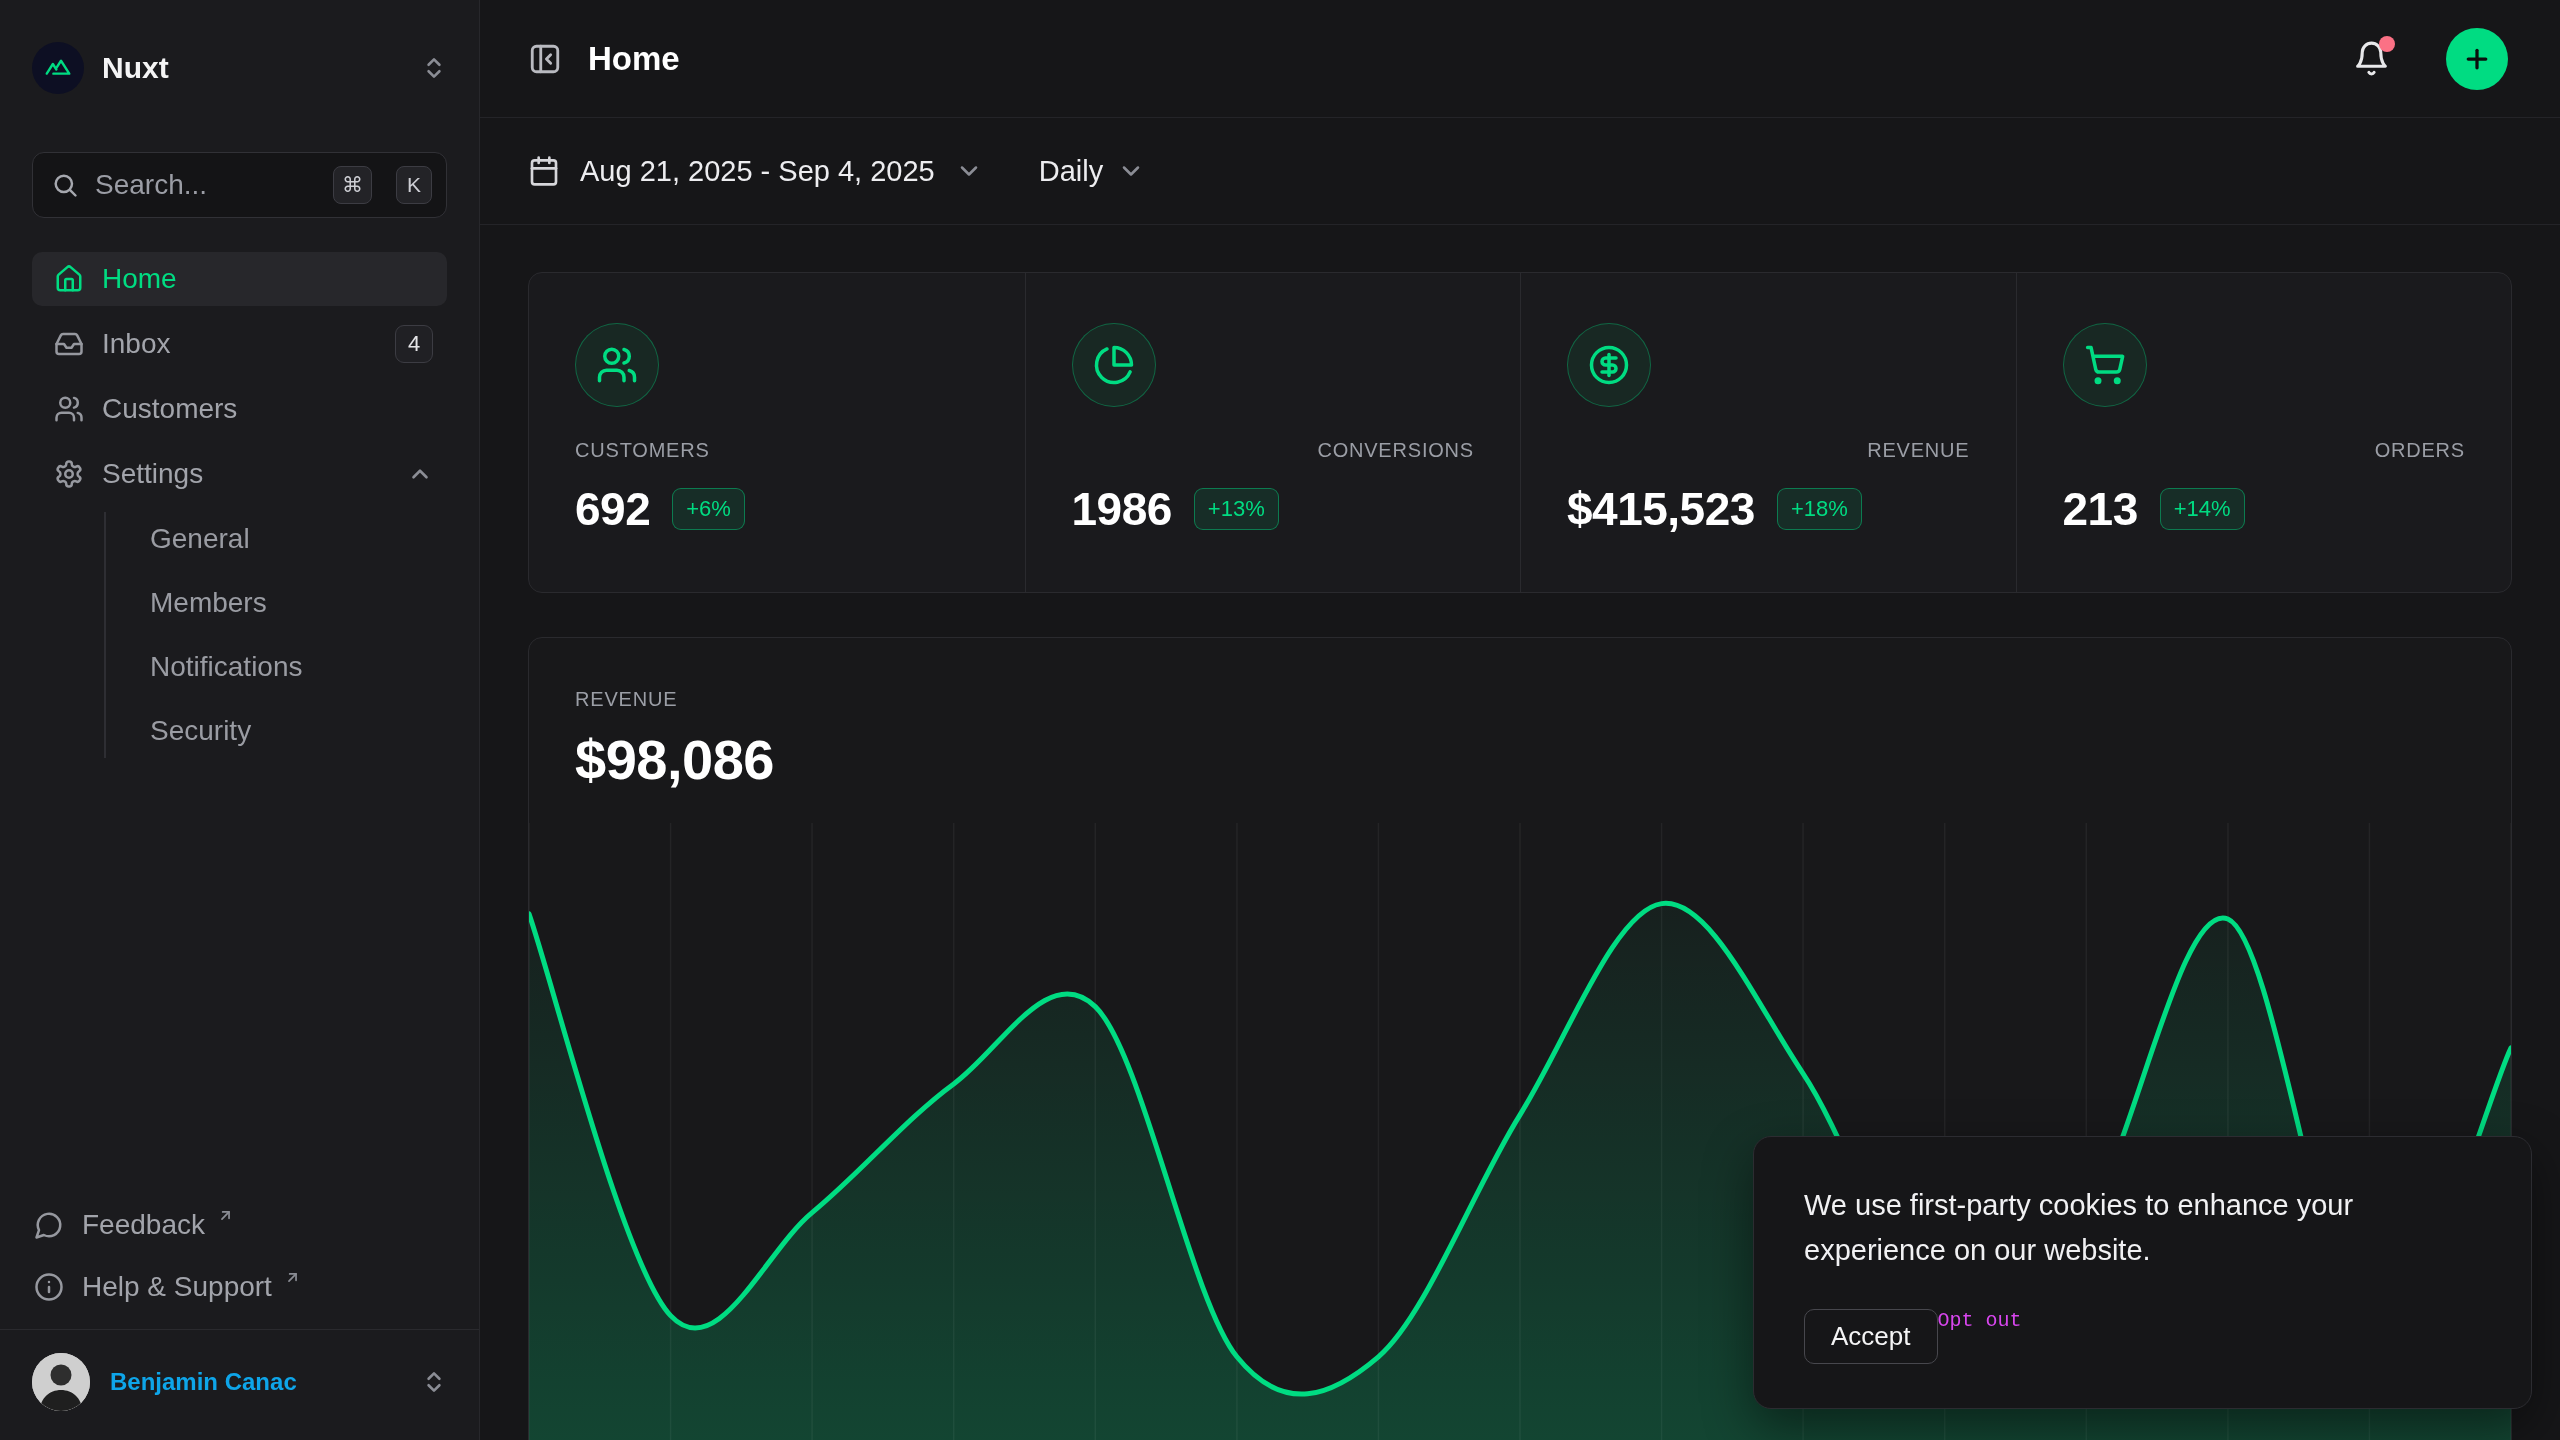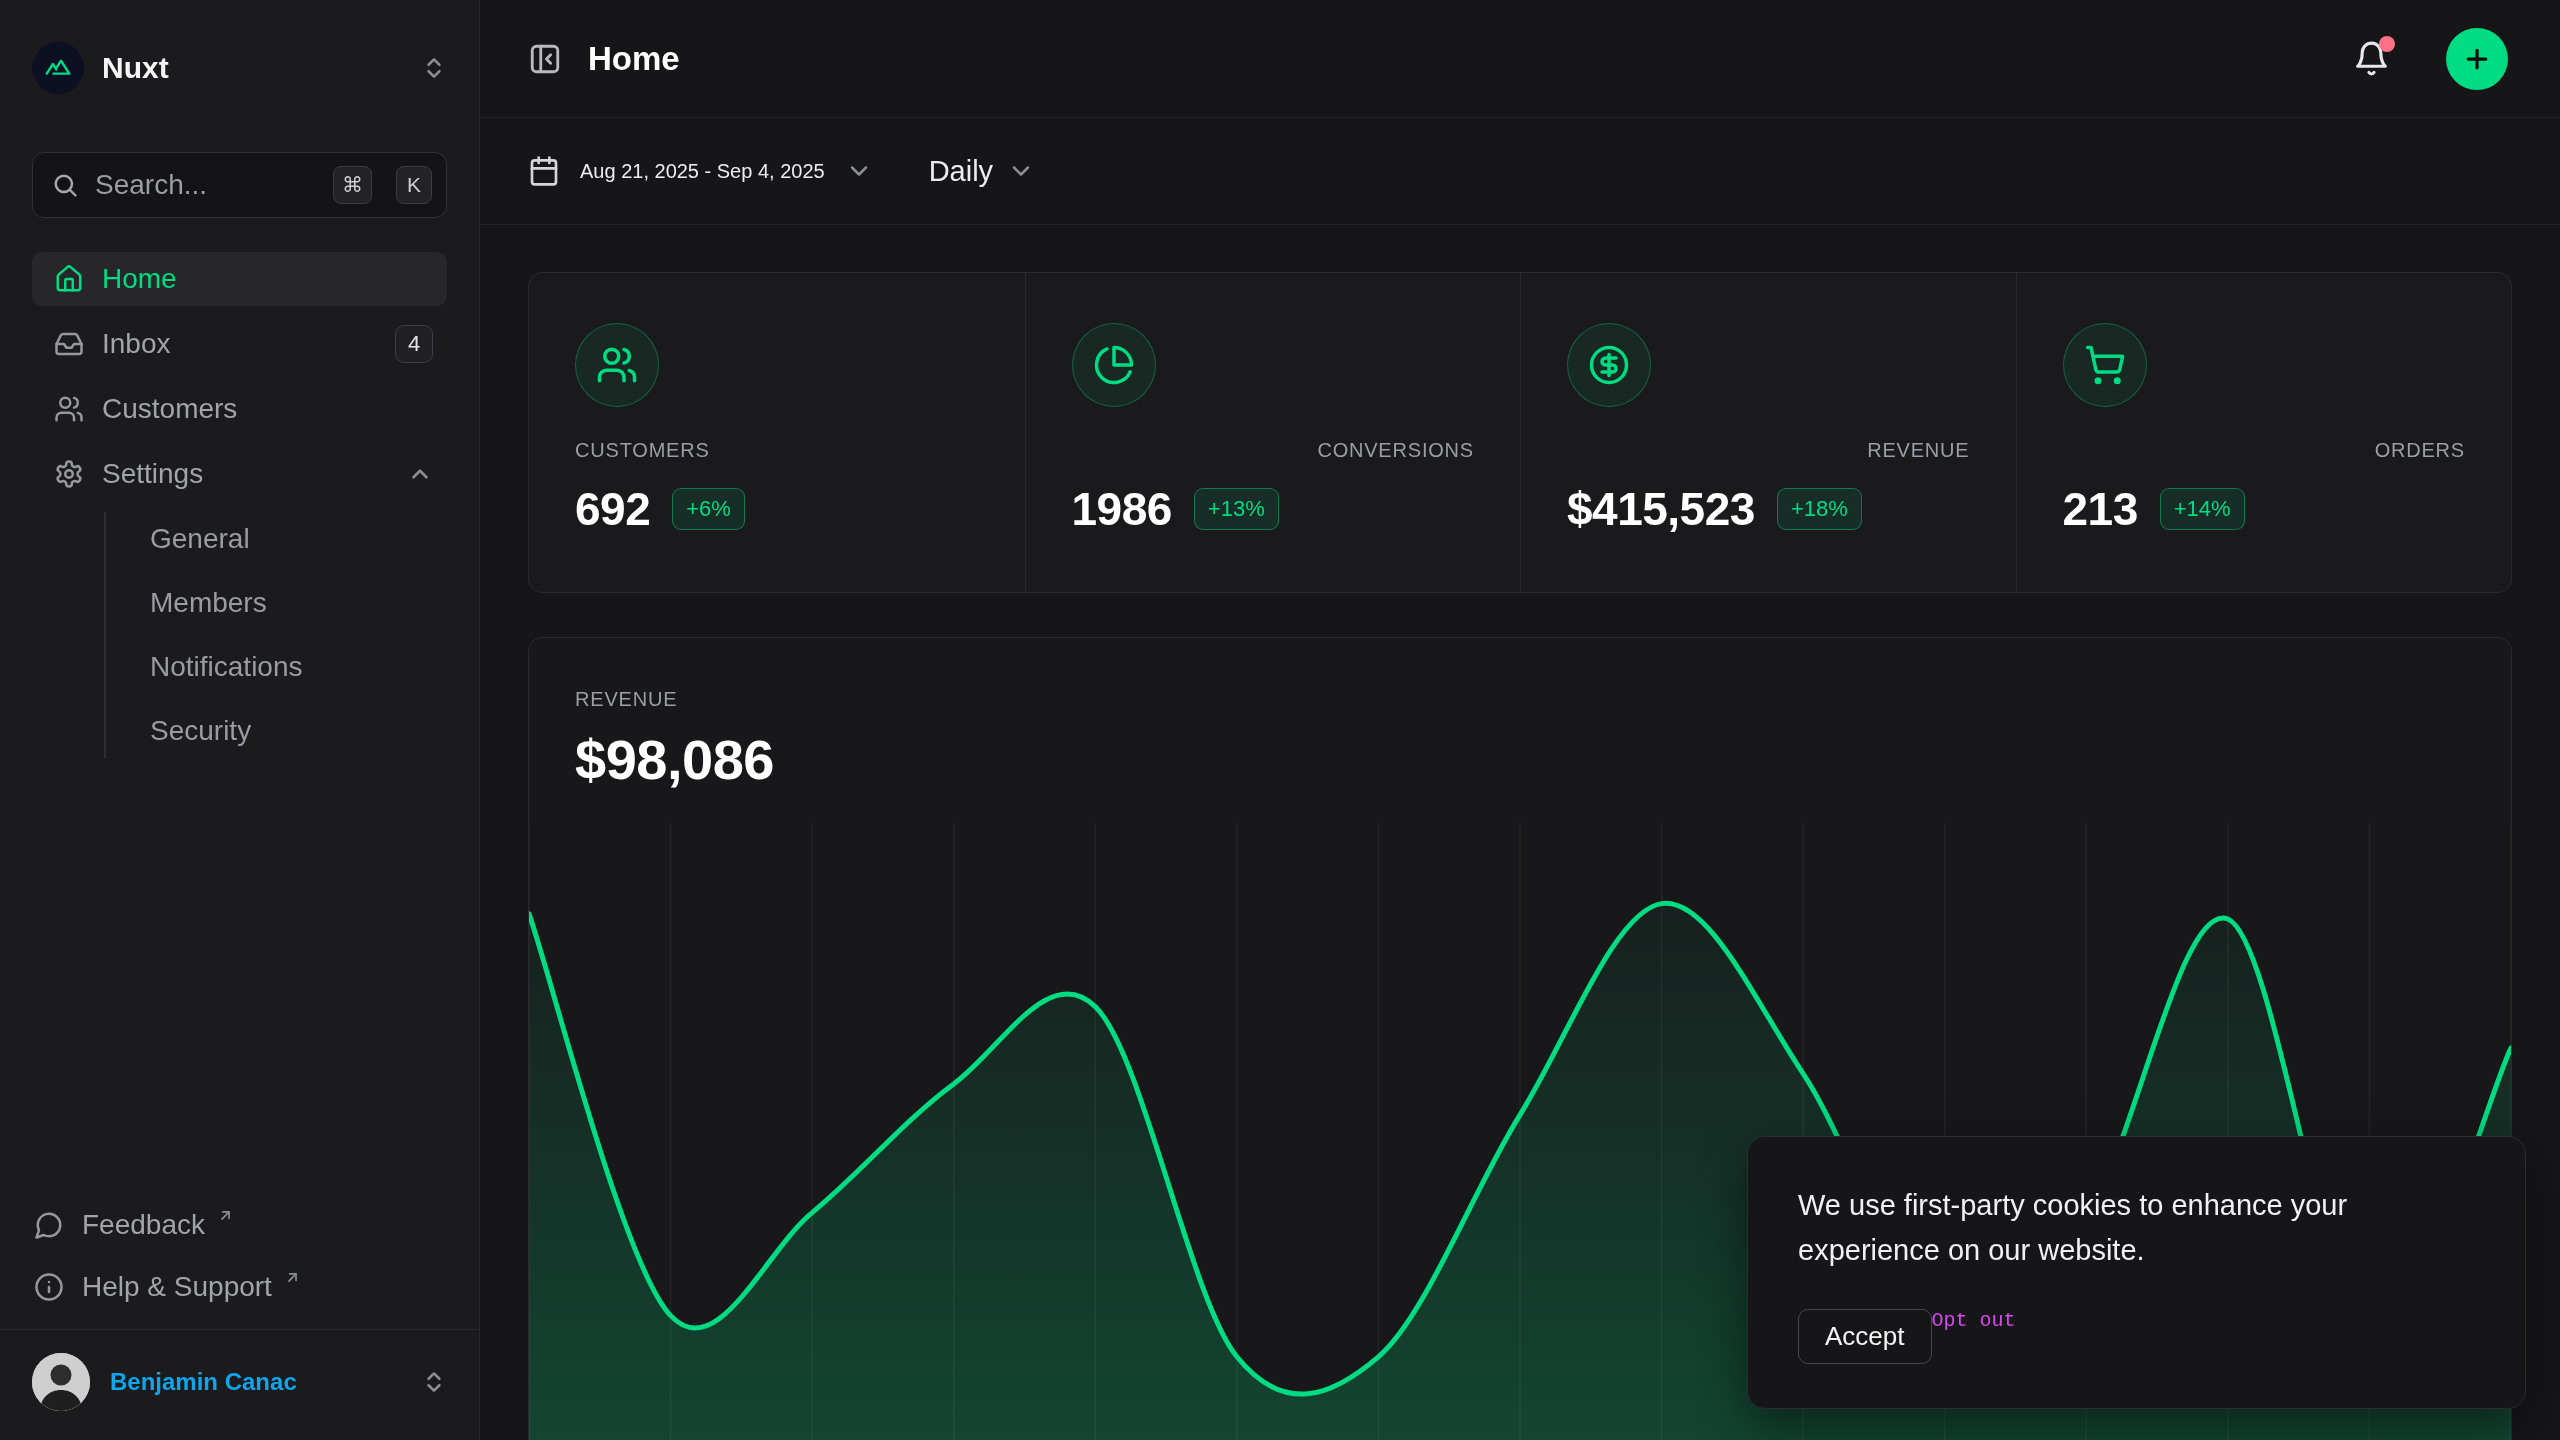--- a/index.html
+++ b/index.html
@@ -80,21 +80,21 @@
     width:62px; height:62px; border-radius:50%; background:#00DC82; border:none; cursor:pointer;
     display:flex; align-items:center; justify-content:center; color:#0b0f0d;
   }
 
   .toolbar {
     height:107px; border-bottom:1px solid #242428; display:flex; align-items:center;
     padding:0 48px; gap:56px;
   }
   .date-range { display:flex; align-items:center; gap:20px; cursor:pointer; }
   .cal-icon { color:#d6d6da; display:flex; }
-  .date-text { font-size:20px; font-weight:500; color:#ededf0; }
+  .date-text { font-size:29px; font-weight:500; color:#ededf0; }
   .chev-down { color:#8b8d95; display:flex; }
   .granularity { display:flex; align-items:center; gap:14px; cursor:pointer; }
   .granularity .g-label { font-size:29px; font-weight:500; color:#ededf0; }
 
   .content { flex:1; padding:47px 48px 0 48px; overflow:hidden; }
 
   
   .stats-row {
     display:grid; grid-template-columns:repeat(4,1fr);
     border:1px solid #2a2a2e; border-radius:14px; background:#1a1a1d; overflow:hidden;
@@ -120,21 +120,21 @@
     height:1000px; position:relative; overflow:hidden;
   }
   .chart-head { padding:50px 46px 0 46px; }
   .chart-label { font-size:20px; letter-spacing:0.8px; color:#9b9ea6; font-weight:500; }
   .chart-value { margin-top:16px; font-size:56px; font-weight:700; color:#fff; letter-spacing:-0.5px; }
   .chart-plot { position:absolute; left:0; right:0; top:185px; height:645px; }
   .chart-plot svg { width:100%; height:100%; }
 
   
   .cookie-banner {
-    position:absolute; right:34px; bottom:31px; width:779px;
+    position:absolute; right:28px; bottom:31px; width:779px;
     background:#161618; border:1px solid #2c2c31; border-radius:18px;
     box-shadow:0 18px 50px rgba(0,0,0,0.45);
     padding:46px 50px 44px 50px; z-index:30;
   }
   .cookie-text { color:#f1f1f3; font-size:29px; line-height:45px; font-weight:500; width:680px; }
   .cookie-actions { margin-top:36px; display:flex; align-items:flex-start; }
   .accept-btn {
     font-family:inherit; font-size:26px; color:#f4f4f5; background:transparent;
     border:1px solid #47474d; border-radius:10px; padding:11px 26px; cursor:pointer; font-weight:500;
   }

